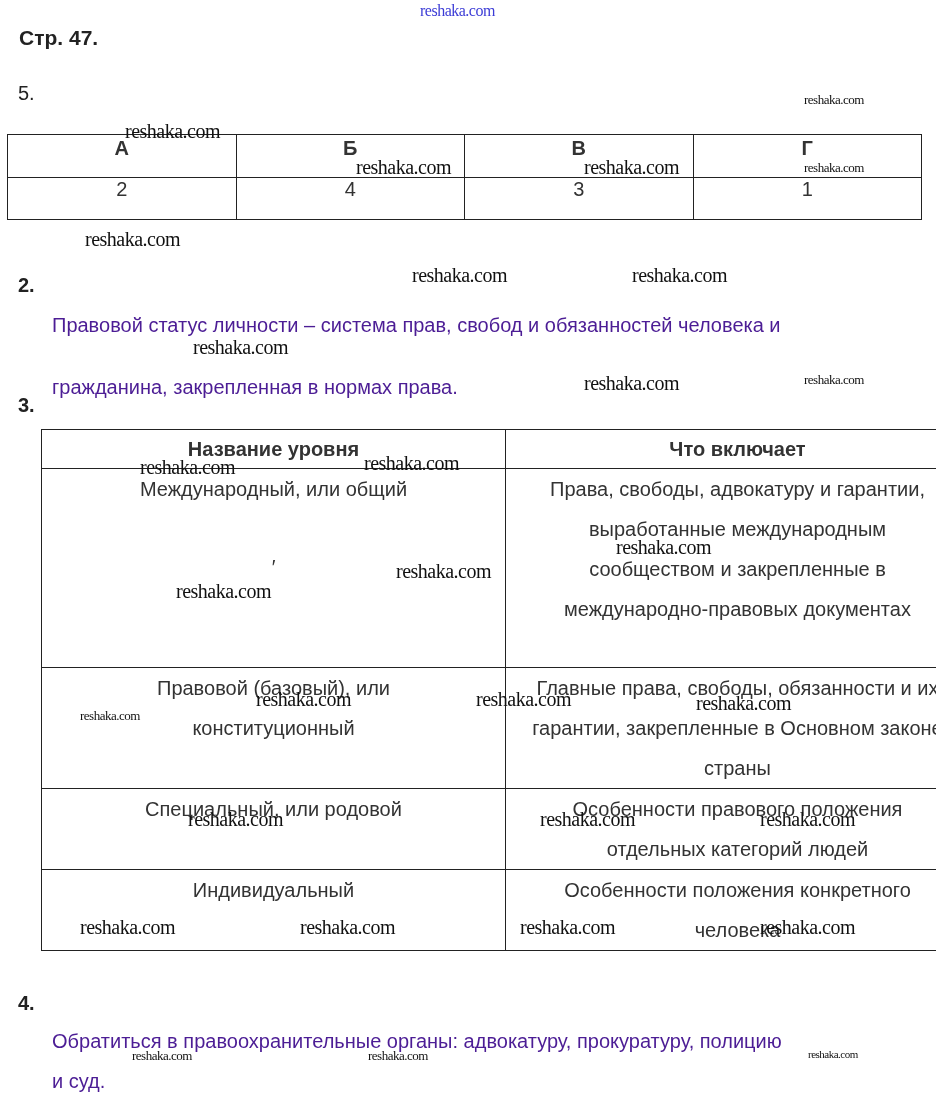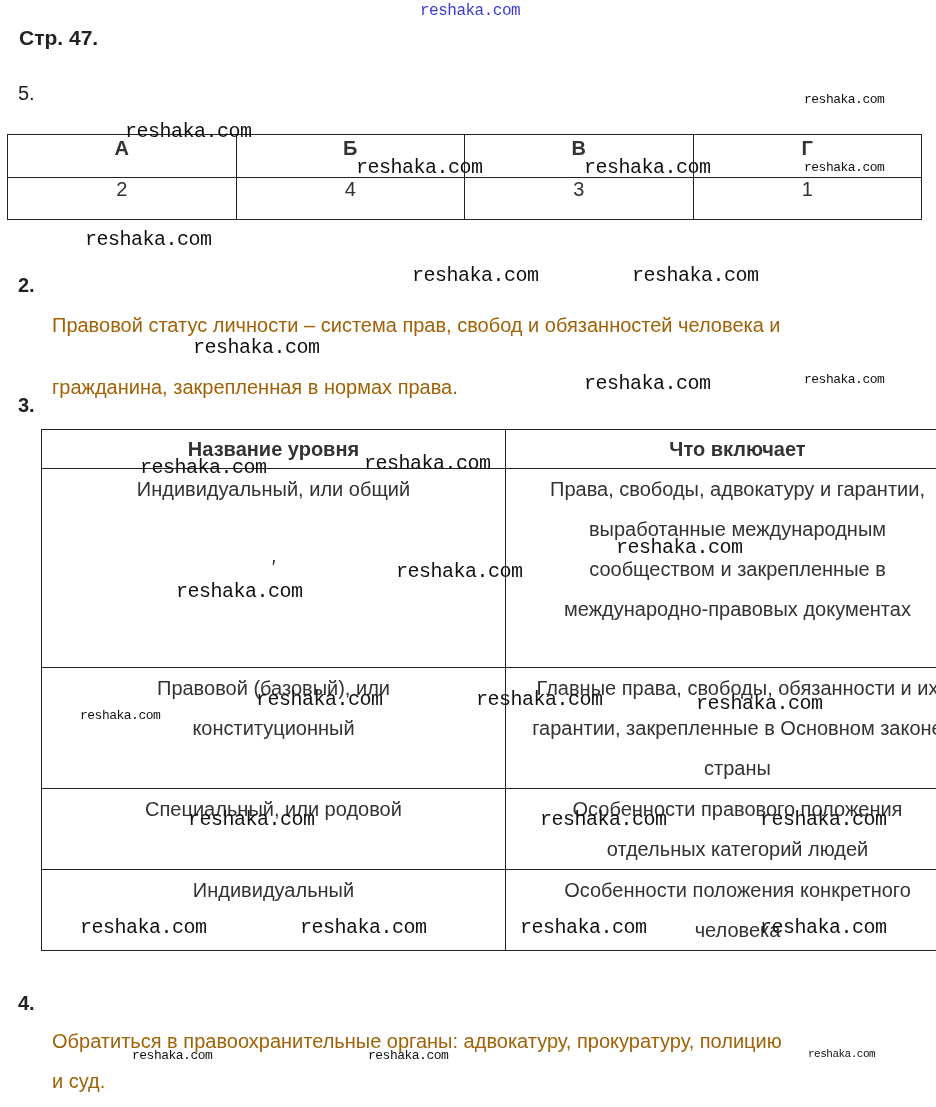--- a/index.html
+++ b/index.html
@@ -1,25 +1,25 @@
 <!DOCTYPE html>
 <html><head>
 <meta charset="utf-8">
 <style>
   html, body { margin:0; padding:0; background:#fff; }
   body { width:936px; height:1107px; position:relative; overflow:hidden;
          font-family:"Liberation Sans", sans-serif; color:#222; }
   .abs { position:absolute; }
   .bold { font-weight:bold; }
-  .wm { position:absolute; font-family:Liberation Mono, monospace; color:#111; white-space:nowrap; letter-spacing:-0.5px; }
+  .wm { position:absolute; font-family:Liberation Serif, serif; color:#111; white-space:nowrap; letter-spacing:-0.5px; }
   .wm-big { font-size:20px; }
   .wm-small { font-size:13px; }
   .wm-top { font-size:16px; color:#3b3bd6; }
   .num-label { position:absolute; font-size:20px; color:#222; }
-  .para { position:absolute; font-size:20px; color:#a16207; line-height:38px; }
+  .para { position:absolute; font-size:20px; color:#4c1d95; line-height:38px; }
   table { border-collapse:collapse; position:absolute; }
   td, th { border:1px solid #222; text-align:center; vertical-align:top; color:#333; }
   .t1 td, .t1 th { font-size:20px; }
   .t1 th { font-weight:bold; height:39px; padding-top:2px; }
   .t1 td { height:40px; padding-top:0; }
   .t2 th { font-size:20px; font-weight:bold; height:38px; padding:0; vertical-align:middle; }
   .t2 td { font-size:20px; line-height:40px; padding:0 6px; }
 </style>
 </head>
 <body>
@@ -50,21 +50,21 @@
 
 <div class="num-label bold" style="left:18px;top:394px;">3.</div>
 <table class="t2" style="left:41px;top:429px;width:929px;">
   <tbody>
       <tr>
     <th style="width:50%">Название уровня</th>
     <th style="width:50%">Что включает</th>
   </tr>
   <tr style="height:199px">
     <td>
-      <div>Индивидуальный, или общий</div>
+      <div>Международный, или общий</div>
       <div style="margin-top:38px;">′</div>
     </td>
     <td style="padding:0 40px;">Права, свободы, адвокатуру и гарантии, выработанные международным сообществом и закрепленные в международно-правовых документах</td>
   </tr>
   <tr style="height:119px">
     <td>
       <div>Правовой (базовый), или</div>
       <div>конституционный</div>
     </td>
     <td style="padding:0 12px;">Главные права, свободы, обязанности и их гарантии, закрепленные в Основном законе страны</td>

